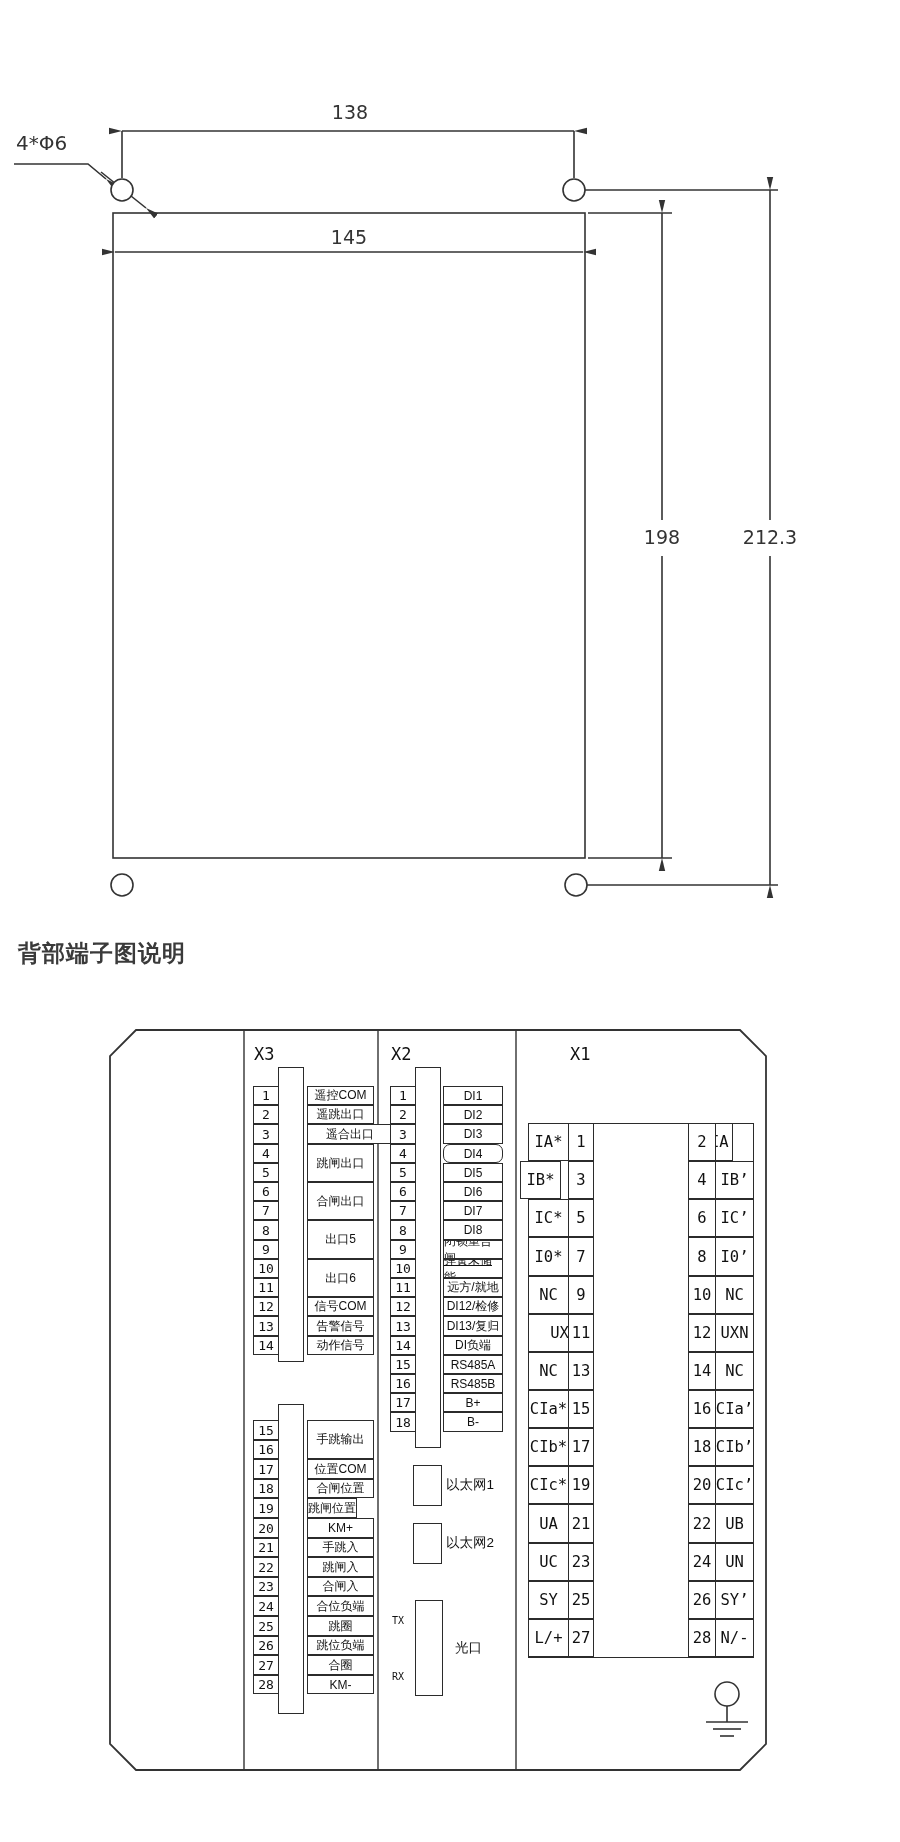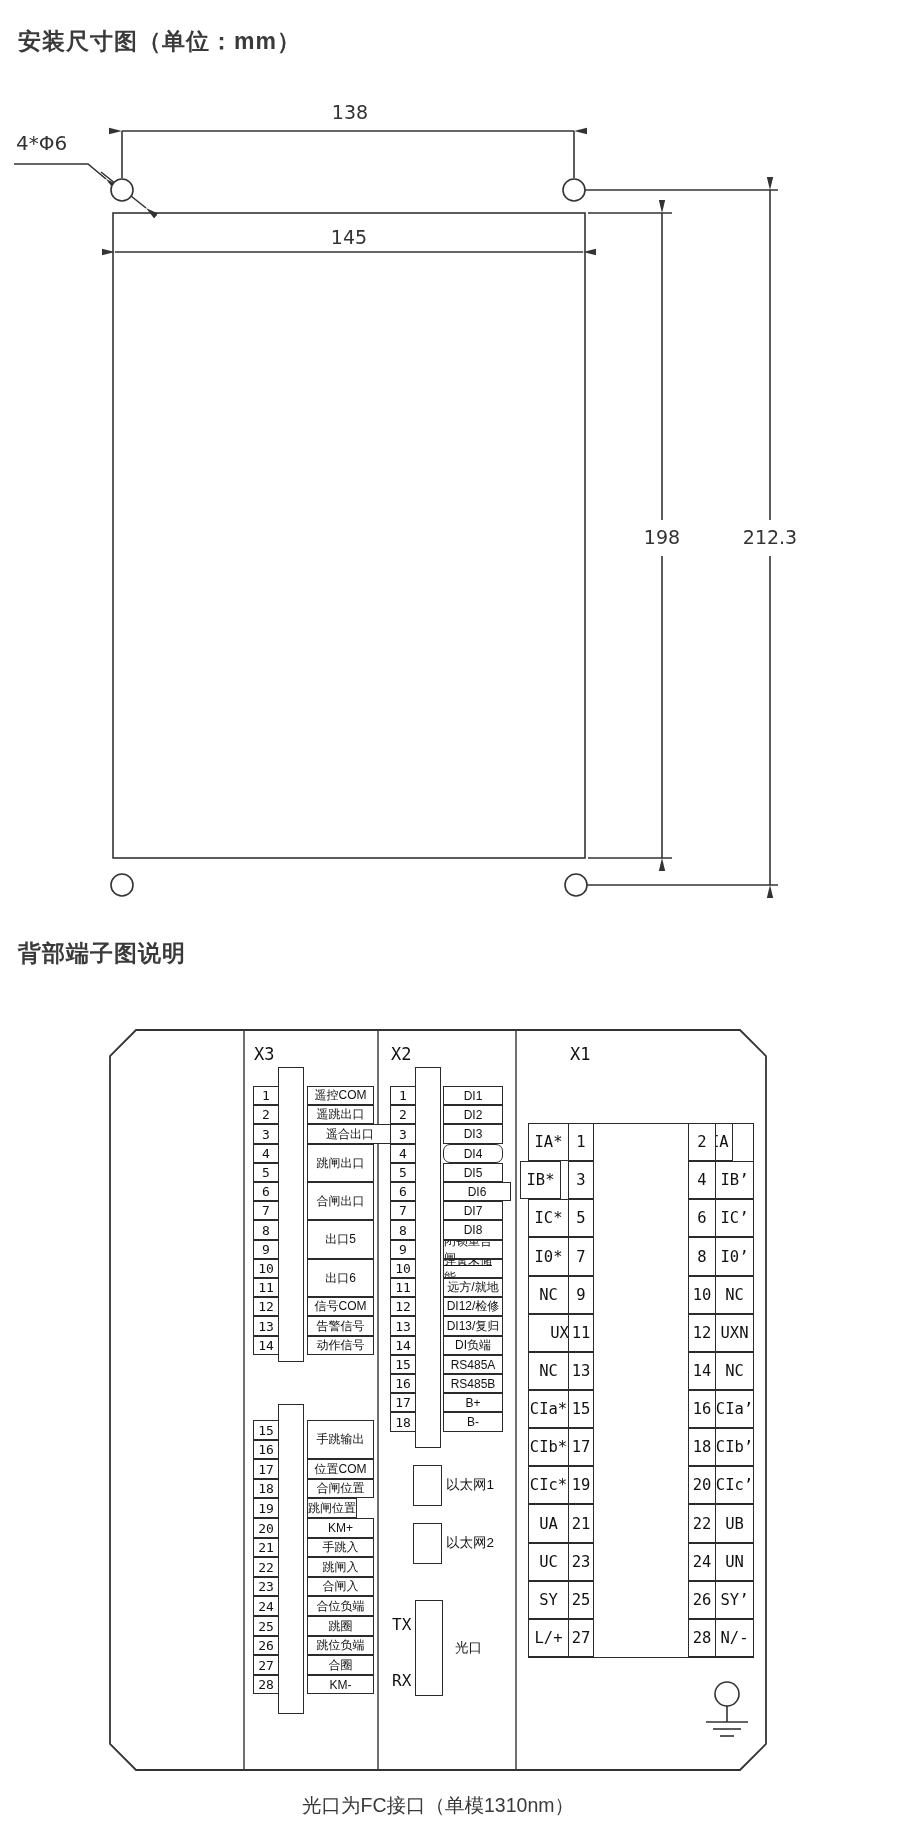--- a/index.html
+++ b/index.html
@@ -6,21 +6,21 @@
   #canvas{position:relative;width:900px;height:1842px;background:#ffffff;overflow:hidden;
           font-family:"Liberation Sans",sans-serif;color:#1f1f1f;}
   #linework{position:absolute;left:0;top:0;z-index:1;}
   #gen-layer,#label-layer{position:absolute;left:0;top:0;width:900px;height:1842px;z-index:2;pointer-events:none;}
   .h1{position:absolute;font-size:23px;font-weight:bold;color:#3a3a3a;letter-spacing:1px;white-space:nowrap;}
   .dimlabel{position:absolute;font-family:"DejaVu Sans",sans-serif;font-size:19px;color:#333;
             transform:translateX(-50%);white-space:nowrap;background:#fff;padding:0 2px;}
   .holenote{position:absolute;font-family:"DejaVu Sans",sans-serif;font-size:20px;color:#333;white-space:nowrap;}
   .connlabel{position:absolute;font-family:"DejaVu Sans Mono",monospace;font-size:17px;color:#111;white-space:nowrap;}
   .smalllabel{position:absolute;font-size:13.5px;color:#111;white-space:nowrap;}
-  .txrx{position:absolute;font-family:"DejaVu Sans Mono",monospace;font-size:16px;color:#111;white-space:nowrap;}
+  .txrx{position:absolute;font-family:"DejaVu Sans Mono",monospace;font-size:10px;color:#111;white-space:nowrap;}
   .caption{position:absolute;font-size:19.5px;color:#3a3a3a;transform:translateX(-50%);white-space:nowrap;}
   .cell{position:absolute;border:1px solid #2b2b2b;box-sizing:border-box;background:#fff;
         display:flex;align-items:center;justify-content:center;overflow:hidden;
         font-family:"DejaVu Sans Mono",monospace;color:#111;}
   .cell.num{font-size:13px;}
   .cell.lab{font-size:12px;font-family:"Liberation Sans",sans-serif;}
   .cell.x1c{font-size:15.5px;}
   .cell.bar{background:#fff;}
 </style>
 </head>
@@ -151,21 +151,21 @@
       <div class="cell num" style="left: 390px; top: 1336px; width: 26px; height: 19px;">14</div>
       <div class="cell num" style="left: 390px; top: 1355px; width: 26px; height: 19px;">15</div>
       <div class="cell num" style="left: 390px; top: 1374px; width: 26px; height: 19px;">16</div>
       <div class="cell num" style="left: 390px; top: 1393px; width: 26px; height: 19px;">17</div>
       <div class="cell num" style="left: 390px; top: 1412px; width: 26px; height: 20px;">18</div>
       <div class="cell lab" style="left: 443px; top: 1086px; width: 60px; height: 19px;">DI1</div>
       <div class="cell lab" style="left: 443px; top: 1105px; width: 60px; height: 19px;">DI2</div>
       <div class="cell lab" style="left: 443px; top: 1124px; width: 60px; height: 20px;">DI3</div>
       <div class="cell lab" style="left: 443px; top: 1144px; width: 60px; height: 19px; border-radius: 7px;">DI4</div>
       <div class="cell lab" style="left: 443px; top: 1163px; width: 60px; height: 19px;">DI5</div>
-      <div class="cell lab" style="left: 443px; top: 1182px; width: 68px; height: 19px;">DI6</div>
+      <div class="cell lab" style="left: 443px; top: 1182px; width: 60px; height: 19px;">DI6</div>
       <div class="cell lab" style="left: 443px; top: 1201px; width: 60px; height: 19px;">DI7</div>
       <div class="cell lab" style="left: 443px; top: 1220px; width: 60px; height: 20px;">DI8</div>
       <div class="cell lab" style="left: 443px; top: 1240px; width: 60px; height: 19px;">闭锁重合闸</div>
       <div class="cell lab" style="left: 443px; top: 1259px; width: 60px; height: 19px; text-decoration: underline;">弹簧未储能</div>
       <div class="cell lab" style="left: 443px; top: 1278px; width: 60px; height: 19px;">远方/就地</div>
       <div class="cell lab" style="left: 443px; top: 1297px; width: 60px; height: 19px;">DI12/检修</div>
       <div class="cell lab" style="left: 443px; top: 1316px; width: 60px; height: 20px;">DI13/复归</div>
       <div class="cell lab" style="left: 443px; top: 1336px; width: 60px; height: 19px;">DI负端</div>
       <div class="cell lab" style="left: 443px; top: 1355px; width: 60px; height: 19px;">RS485A</div>
       <div class="cell lab" style="left: 443px; top: 1374px; width: 60px; height: 19px;">RS485B</div>
@@ -227,36 +227,34 @@
       <div class="cell x1c" style="left: 568px; top: 1581px; width: 26px; height: 38px;">25</div>
       <div class="cell x1c" style="left: 688px; top: 1581px; width: 28px; height: 38px;">26</div>
       <div class="cell x1c" style="left: 715px; top: 1581px; width: 39px; height: 38px;">SY’</div>
       <div class="cell x1c" style="left: 528px; top: 1619px; width: 41px; height: 38px;">L/+</div>
       <div class="cell x1c" style="left: 568px; top: 1619px; width: 26px; height: 38px;">27</div>
       <div class="cell x1c" style="left: 688px; top: 1619px; width: 28px; height: 38px;">28</div>
       <div class="cell x1c" style="left: 715px; top: 1619px; width: 39px; height: 38px;">N/-</div>
     </div>
 
   <div id="label-layer">
-    <div class="h1" style="left:18px;top:26px;">安装尺寸图（单位：mm）</div>
 
     <span class="holenote" style="left:16px;top:131px;">4*Φ6</span>
     <span class="dimlabel" style="left:350px;top:101px;">138</span>
     <span class="dimlabel" style="left:349px;top:226px;">145</span>
     <span class="dimlabel" style="left:662px;top:526px;">198</span>
     <span class="dimlabel" style="left:770px;top:526px;">212.3</span>
 
     <div class="h1" style="left:18px;top:938px;">背部端子图说明</div>
 
     <span class="connlabel" style="left:254px;top:1044px;">X3</span>
     <span class="connlabel" style="left:391px;top:1044px;">X2</span>
     <span class="connlabel" style="left:570px;top:1044px;">X1</span>
 
     <span class="smalllabel" style="left:446px;top:1476px;">以太网1</span>
     <span class="smalllabel" style="left:446px;top:1534px;">以太网2</span>
 
     <span class="txrx" style="left:392px;top:1615px;">TX</span>
     <span class="txrx" style="left:392px;top:1671px;">RX</span>
     <span class="smalllabel" style="left:455px;top:1639px;">光口</span>
 
-    <div class="caption" style="left:438px;top:1792px;">光口为FC接口（单模1310nm）</div>
   </div>
 </div>
 
 </body></html>

